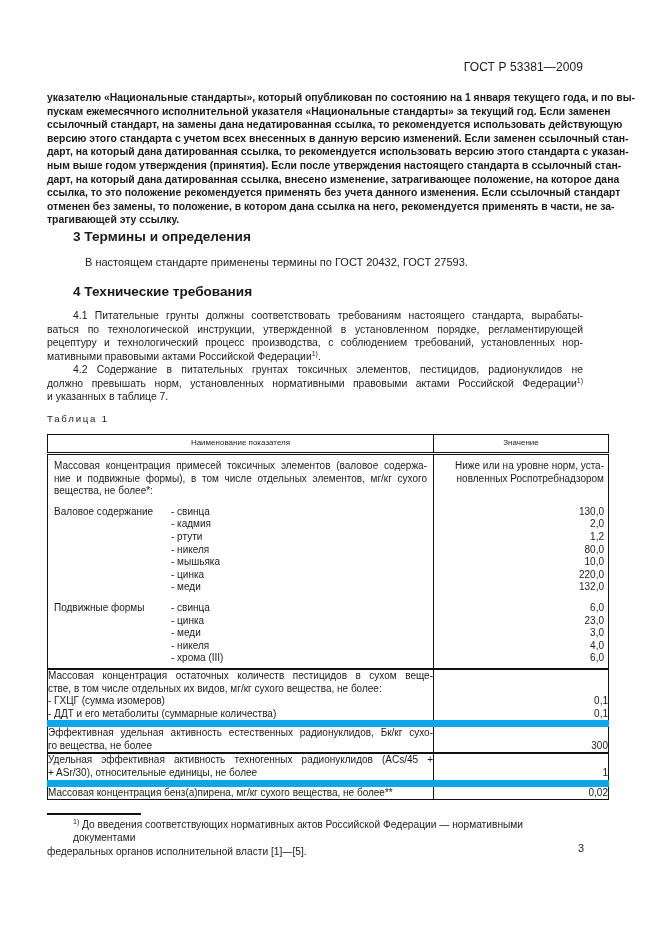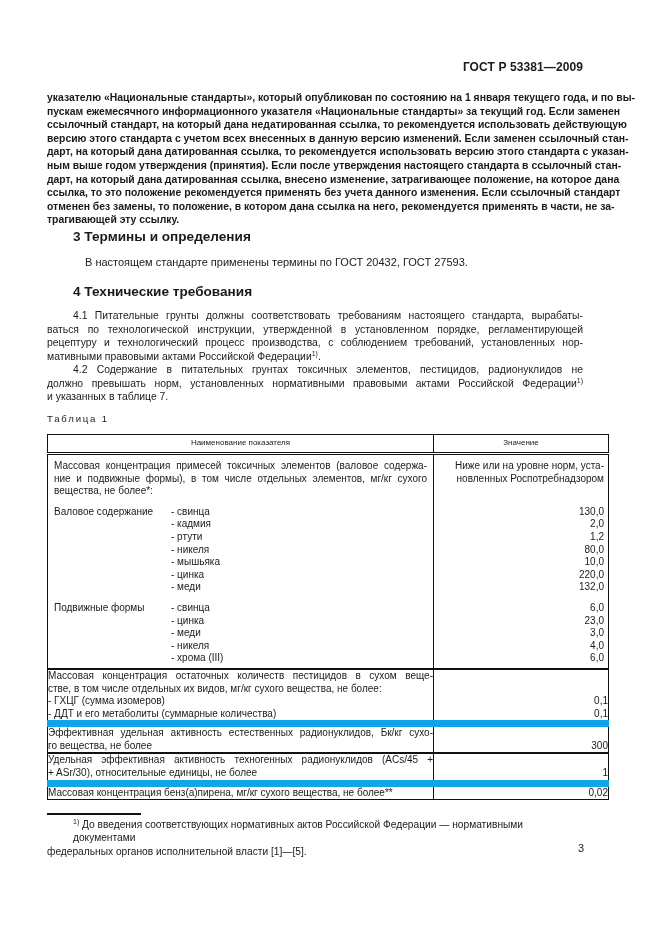--- a/index.html
+++ b/index.html
@@ -2,21 +2,21 @@
 <html><head>
 <meta charset="utf-8">
 <style>
   html, body { margin: 0; padding: 0; background: #ffffff; }
   body {
     width: 661px; height: 935px; position: relative; overflow: hidden;
     font-family: "Liberation Sans", sans-serif; color: #1a1a1a;
   }
   .abs { position: absolute; }
   .doc-header {
-    right: 78px; top: 60px; font-size: 12px; font-weight: bold; letter-spacing: 0.1px;
+    right: 78px; top: 60px; font-size: 12px; font-weight: normal; letter-spacing: 0.1px;
   }
   .para {
     left: 47px; width: 536px; font-size: 10.4px; line-height: 13.6px;
     text-align: justify; text-align-last: left;
   }
   .line { display: block; text-align: justify; text-align-last: justify; white-space: nowrap; }
   .line.last { text-align-last: left; }
   .heading { left: 73px; font-size: 13.6px; font-weight: bold; }
   .plain { left: 85px; font-size: 11px; }
   sup { font-size: 7px; vertical-align: 4px; line-height: 0; }
@@ -41,22 +41,22 @@
   .footnote { left: 47px; width: 536px; top: 818px; font-size: 10.2px; line-height: 13.4px; }
   .page-num { left: 578px; top: 842px; font-size: 11px; }
 </style>
 </head>
 <body>
 
 <div class="abs doc-header">ГОСТ Р 53381—2009</div>
 
 <div class="abs para" style="top:91px;font-weight:bold;">
   <span class="line">указателю «Национальные стандарты», который опубликован по состоянию на 1 января текущего года, и по вы-</span>
-  <span class="line">пускам ежемесячного информационного указателя «Национальные стандарты» за текущий год. Если заменен</span>
-  <span class="line">ссылочный стандарт, на который дана недатированная ссылка, то рекомендуется использовать действующую</span>
+  <span class="line">пускам ежемесячного исполнительной указателя «Национальные стандарты» за текущий год. Если заменен</span>
+  <span class="line">ссылочный стандарт, на замены дана недатированная ссылка, то рекомендуется использовать действующую</span>
   <span class="line">версию этого стандарта с учетом всех внесенных в данную версию изменений. Если заменен ссылочный стан-</span>
   <span class="line">дарт, на который дана датированная ссылка, то рекомендуется использовать версию этого стандарта с указан-</span>
   <span class="line">ным выше годом утверждения (принятия). Если после утверждения настоящего стандарта в ссылочный стан-</span>
   <span class="line">дарт, на который дана датированная ссылка, внесено изменение, затрагивающее положение, на которое дана</span>
   <span class="line">ссылка, то это положение рекомендуется применять без учета данного изменения. Если ссылочный стандарт</span>
   <span class="line">отменен без замены, то положение, в котором дана ссылка на него, рекомендуется применять в части, не за-</span>
   <span class="line last">трагивающей эту ссылку.</span>
 </div>
 
 <div class="abs heading" style="top:229px;">3 Термины и определения</div>

